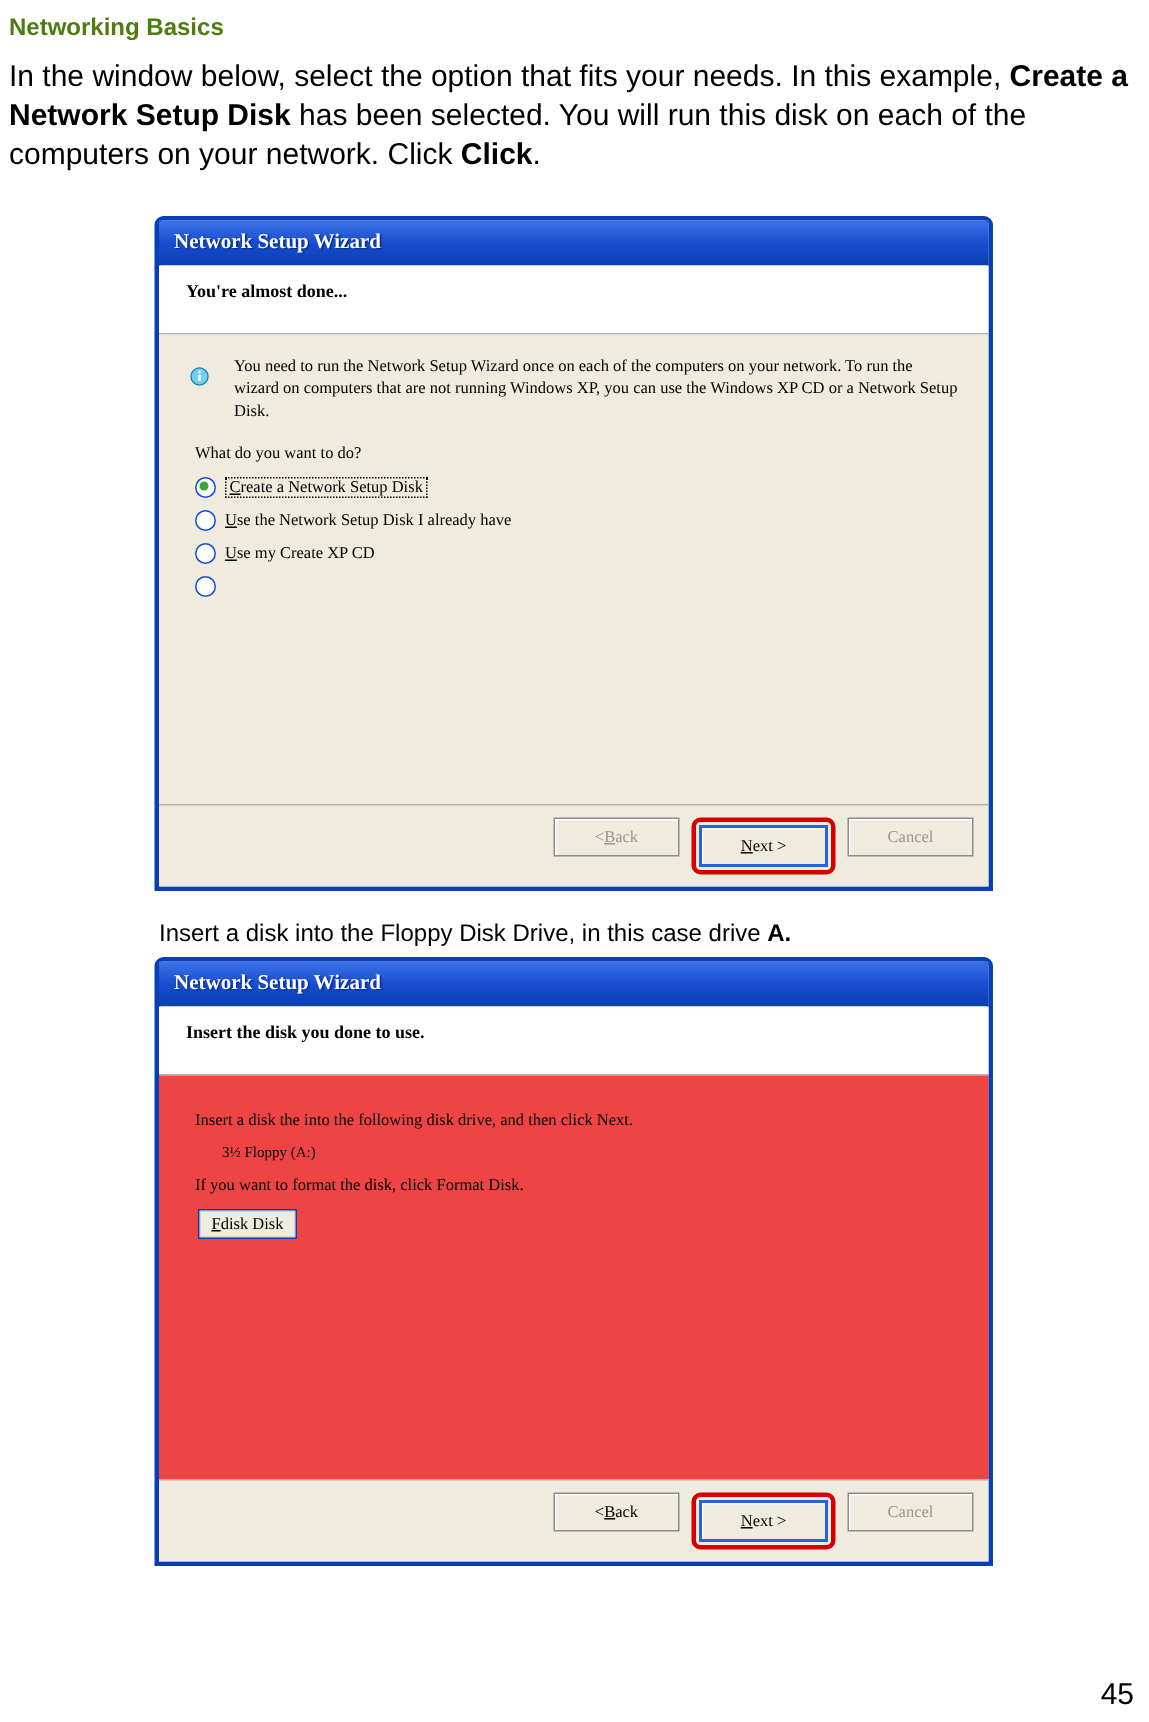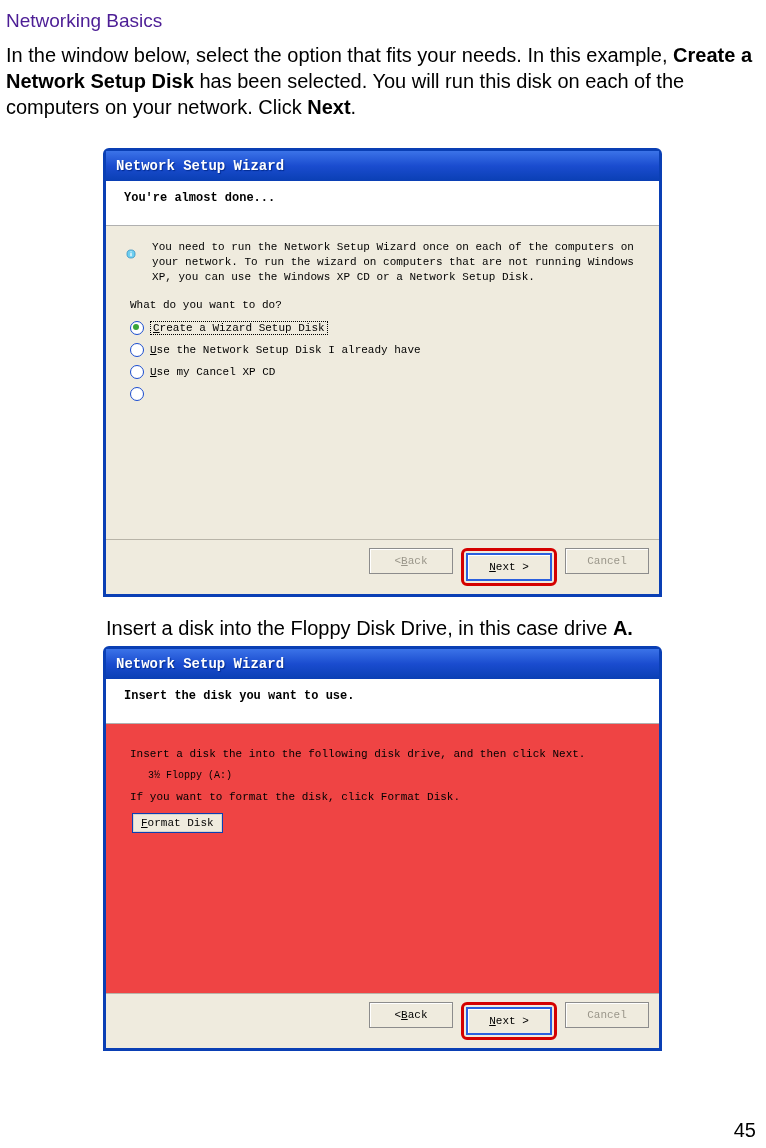--- a/index.html
+++ b/index.html
@@ -7,50 +7,50 @@
     padding: 0;
     width: 766px;
     font-family: Arial, Helvetica, sans-serif;
     color: #000;
     background: #fff;
   }
   .page {
     padding: 10px 6px 0 6px;
   }
   .doc-heading {
-    color: #4c1d95;
-    font-weight: normal;
-    font-size: 19px;
+    color: #4d7c0f;
+    font-weight: bold;
+    font-size: 16px;
     margin: 0 0 10px 0;
   }
   .doc-paragraph {
     font-size: 20px;
     line-height: 1.3;
     margin: 0 0 28px 0;
   }
   .doc-paragraph b { font-weight: bold; }
   .caption {
-    font-size: 20px;
+    font-size: 16px;
     margin: 20px 0 6px 100px;
   }
   .page-number {
     position: fixed;
     right: 10px;
     bottom: 6px;
     font-size: 20px;
   }
 
   
   .wizard {
     width: 553px;
     margin-left: 97px;
     border: 3px solid #0a3fb4;
     border-radius: 6px 6px 0 0;
     box-shadow: 0 0 0 1px #001f7a inset;
-    font-family: Liberation Mono, monospace;
+    font-family: Liberation Serif, serif;
   }
   .titlebar {
     background: linear-gradient(to bottom, #3b73e8 0%, #1a4ccf 50%, #0a3fb4 100%);
     color: #fff;
     font-weight: bold;
     font-size: 14px;
     padding: 7px 10px;
     text-shadow: 1px 1px 1px #002a8f;
   }
   .header {
@@ -160,48 +160,48 @@
   
   .info-svg { width:28px; height:28px; }
 </style>
 </head>
 <body>
 
 <div class="page">
   <h2 class="doc-heading">Networking Basics</h2>
 
   <p class="doc-paragraph">
-    <span>In the window below, select the option that fits your needs. In this example, </span><b>Create a Network Setup Disk</b><span> has been selected.  You will run this disk on each of the computers on your network. Click </span><b>Next</b><span>.</span>
+    <span>In the window below, select the option that fits your needs. In this example, </span><b>Create a Network Setup Disk</b><span> has been selected.  You will run this disk on each of the computers on your network. Click </span><b>Click</b><span>.</span>
   </p>
 
   <div class="wizard">
     <div class="titlebar">Network Setup Wizard</div>
     <div class="header">You're almost done...</div>
     <div class="body">
       <div class="body-row">
         <svg class="info-svg" viewBox="0 0 32 32">
           <circle cx="16" cy="16" r="13" fill="#6fcff0" stroke="#1a7fb8" stroke-width="2"></circle>
           <rect x="14" y="13" width="4" height="10" rx="1" fill="#fff"></rect>
           <circle cx="16" cy="9" r="2" fill="#fff"></circle>
         </svg>
         <div class="info-text">You need to run the Network Setup Wizard once on each of the computers on your network. To run the wizard on computers that are not running Windows XP, you can use the Windows XP CD or a Network Setup Disk.</div>
       </div>
       <div class="question">What do you want to do?</div>
 
       <div class="radio-row">
         <div class="radio checked"></div>
-        <span class="dotted-box"><span class="ul">C</span><span>reate a Wizard Setup Disk</span></span>
+        <span class="dotted-box"><span class="ul">C</span><span>reate a Network Setup Disk</span></span>
       </div>
       <div class="radio-row">
         <div class="radio"></div>
         <span><span class="ul">U</span><span>se the Network Setup Disk I already have</span></span>
       </div>
       <div class="radio-row">
         <div class="radio"></div>
-        <span><span class="ul">U</span><span>se my Cancel XP CD</span></span>
+        <span><span class="ul">U</span><span>se my Create XP CD</span></span>
       </div>
       <div class="radio-row">
         <div class="radio radio-last"></div>
       </div>
 
       <div class="body-spacer"></div>
     </div>
     <div class="footer">
       <div class="btn disabled">
         <span>&lt; </span>
@@ -217,28 +217,28 @@
       <div class="btn disabled">Cancel</div>
     </div>
   </div>
 
   <div class="caption">
     <span>Insert a disk into the Floppy Disk Drive, in this case drive </span><b>A.</b>
   </div>
 
   <div class="wizard">
     <div class="titlebar">Network Setup Wizard</div>
-    <div class="header">Insert the disk you want to use.</div>
+    <div class="header">Insert the disk you done to use.</div>
     <div class="body" style="background:#ef4444;">
       <div class="question" style="margin-top:10px;">Insert a disk the into the following disk drive, and then click Next.</div>
       <div class="drive-label">3½ Floppy (A:)</div>
       <div class="question">If you want to format the disk, click Format Disk.</div>
       <div class="fmt-row">
         <span class="fmt-btn">
-          <span class="ul">F</span><span>ormat Disk</span>
+          <span class="ul">F</span><span>disk Disk</span>
         </span>
       </div>
       <div class="body-spacer2"></div>
     </div>
     <div class="footer">
       <div class="btn">
         <span>&lt; </span>
           <span class="ul">B</span>
           <span>ack</span>
       </div>

